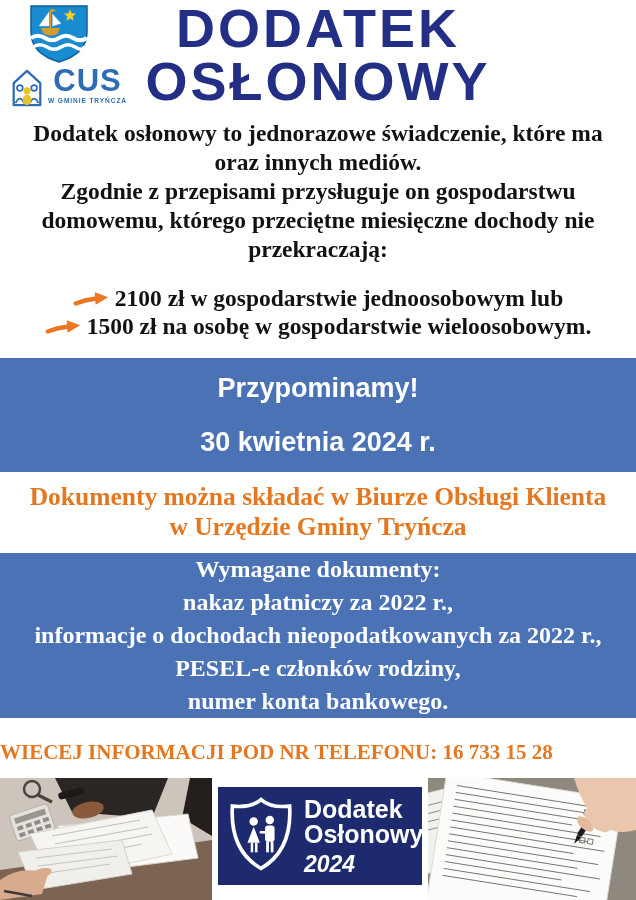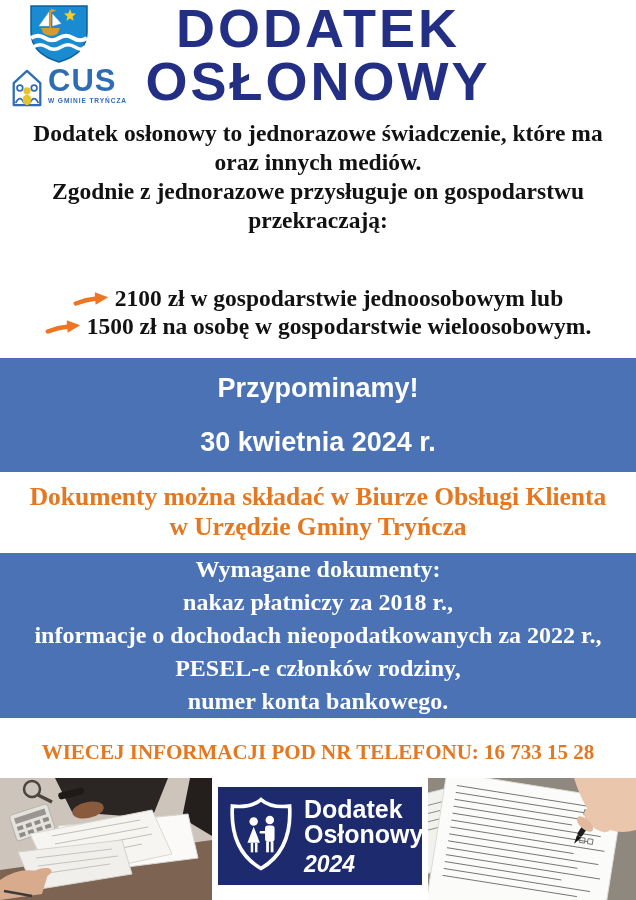--- a/index.html
+++ b/index.html
@@ -14,21 +14,21 @@
     position:absolute; top:2px; left:0; width:636px; text-align:center;
     font-family:"Liberation Sans", sans-serif; font-weight:bold;
     color:#232f85; font-size:54px; line-height:53px; letter-spacing:3px;
   }
   .logo-col { position:absolute; top:4px; left:8px; width:120px; }
   .crest { display:block; margin:0 0 0 20px; }
   .cus-logo { display:flex; align-items:flex-start; margin-top:-2px; }
   .cus-text { margin-left:2px; }
   .cus-name {
     font-family:"Liberation Sans", sans-serif; font-weight:bold;
-    color:#2e6cb5; font-size:31px; line-height:30px; letter-spacing:1px;
+    color:#2e6cb5; font-size:31px; line-height:30px; letter-spacing:1px;text-align:center;
   }
   .cus-sub {
     font-family:"Liberation Sans", sans-serif; font-weight:bold;
     color:#2e6cb5; font-size:6.6px; letter-spacing:0.9px; margin-top:1px;
   }
   
   .intro {
     position:absolute; top:119px; left:0; width:636px; text-align:center;
     font-weight:bold; color:#121212; font-size:23.5px; line-height:29px;
   }
@@ -55,21 +55,21 @@
     font-weight:bold; font-size:24px; line-height:33px;
   }
   .banner div { white-space:nowrap; }
   
   .notice {
     position:absolute; top:482px; left:0; width:636px; text-align:center;
     font-weight:bold; color:#e4771f; font-size:25.5px; line-height:30px;
   }
   .notice div { white-space:nowrap; }
   .phone {
-    position:absolute; top:740px; left:0; width:636px; text-align:center;
+    position:absolute; top:740px; left:0; width:636px; 
     font-weight:bold; color:#e4771f; font-size:21px; white-space:nowrap;
   }
   
   .bottom { position:absolute; top:778px; left:0; width:636px; height:122px; display:flex; }
   .photo { height:122px; overflow:hidden; }
   .photo svg { display:block; }
   .gap { width:6px; height:122px; background:#fff; }
   .badge-wrap { width:204px; height:122px; position:relative; }
   .badge {
     position:absolute; top:9px; left:0; width:204px; height:98px;
@@ -123,21 +123,22 @@
   </div>
 
   <div class="title-block">
     <div>DODATEK</div>
     <div>OSŁONOWY</div>
   </div>
 
   <div class="intro">
     <div>Dodatek osłonowy to jednorazowe świadczenie, które ma</div>
     <div>oraz innych mediów.</div>
-    <div>Zgodnie z jednorazowe przysługuje on gospodarstwu</div>
+    <div>Zgodnie z przepisami przysługuje on gospodarstwu</div>
+    <div>domowemu, którego przeciętne miesięczne dochody nie</div>
     <div>przekraczają:</div>
   </div>
 
   <div class="thresholds">
     <div class="threshold-row">
       <span class="arrow-ic">
         <svg width="38" height="18" viewBox="0 0 40 20">
           <path d="M2 15 Q13 10.5 25 9.5" stroke="#ee7623" stroke-width="5" fill="none" stroke-linecap="round"></path>
           <path d="M23 2.5 L38 8 L24 16.5 Z" fill="#ee7623"></path>
         </svg>
@@ -158,21 +159,21 @@
     <div>30 kwietnia 2024 r.</div>
   </div>
 
   <div class="notice">
     <div>Dokumenty można składać w Biurze Obsługi Klienta</div>
     <div>w Urzędzie Gminy Tryńcza</div>
   </div>
 
   <div class="banner banner-documents">
     <div>Wymagane dokumenty:</div>
-    <div>nakaz płatniczy za 2018 r.,</div>
+    <div>nakaz płatniczy za 2022 r.,</div>
     <div>informacje o dochodach nieopodatkowanych za 2022 r.,</div>
     <div>PESEL-e członków rodziny,</div>
     <div>numer konta bankowego.</div>
   </div>
 
   <div class="phone">WIECEJ INFORMACJI POD NR TELEFONU: 16 733 15 28</div>
 
   <div class="bottom">
 
     <div class="photo" style="width:212px">

